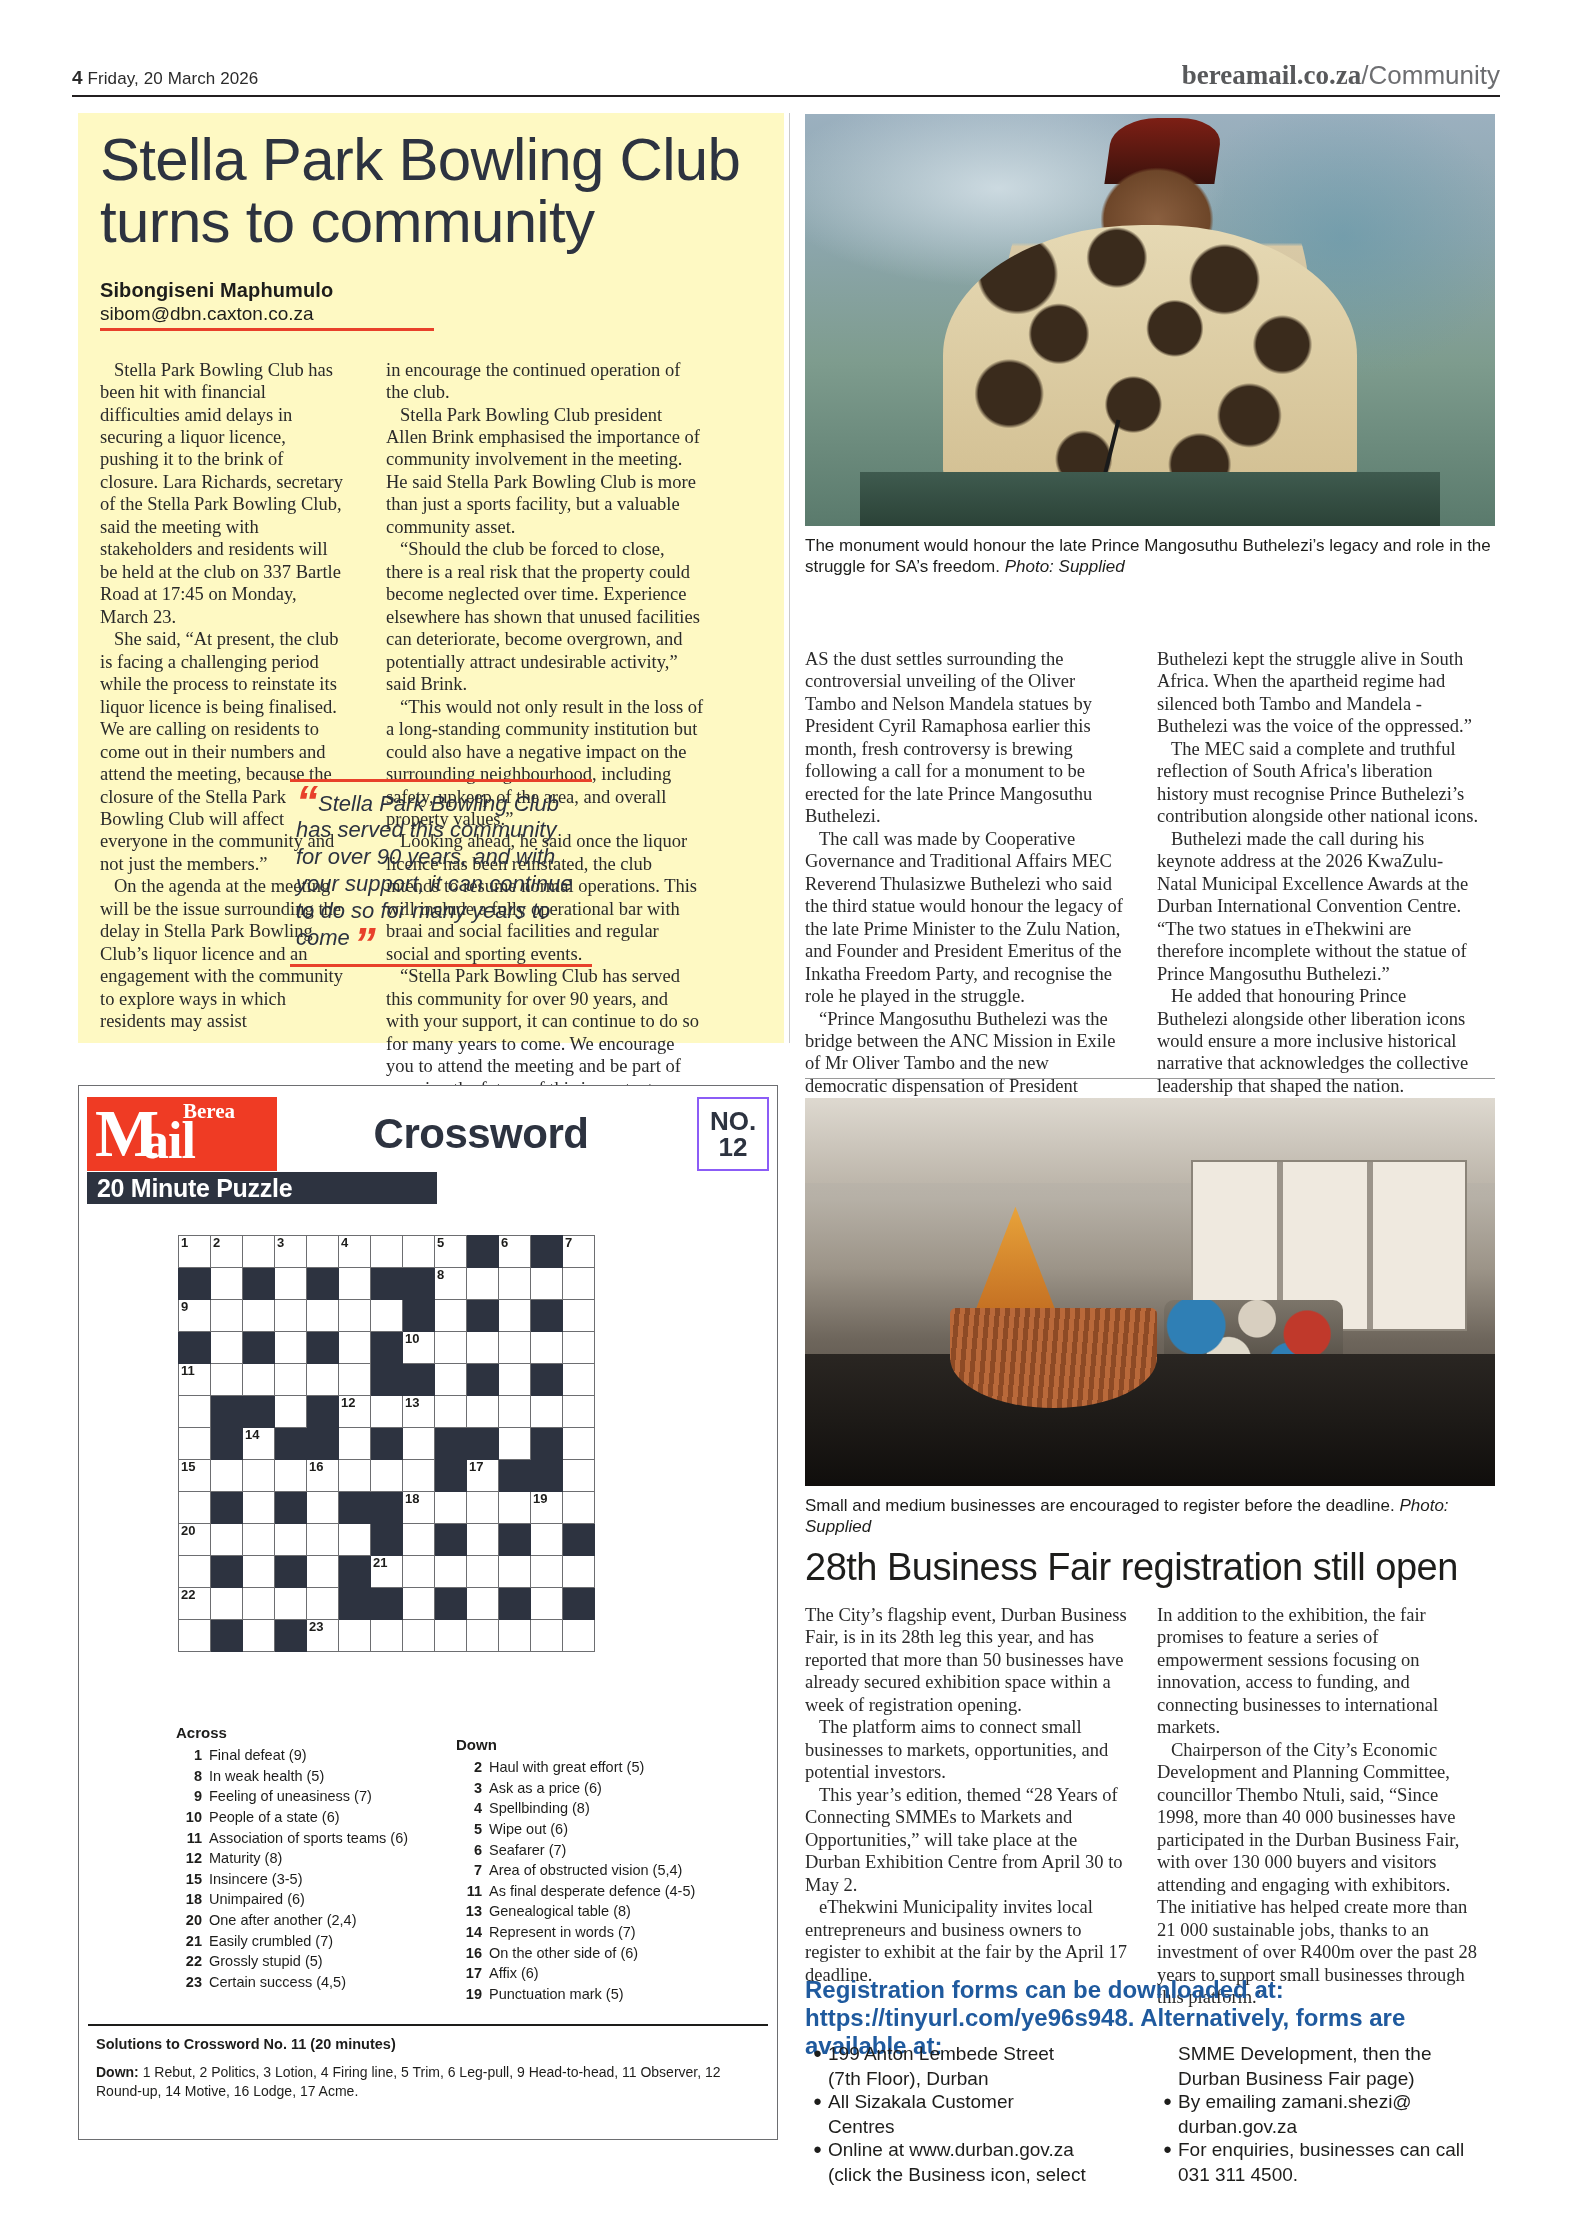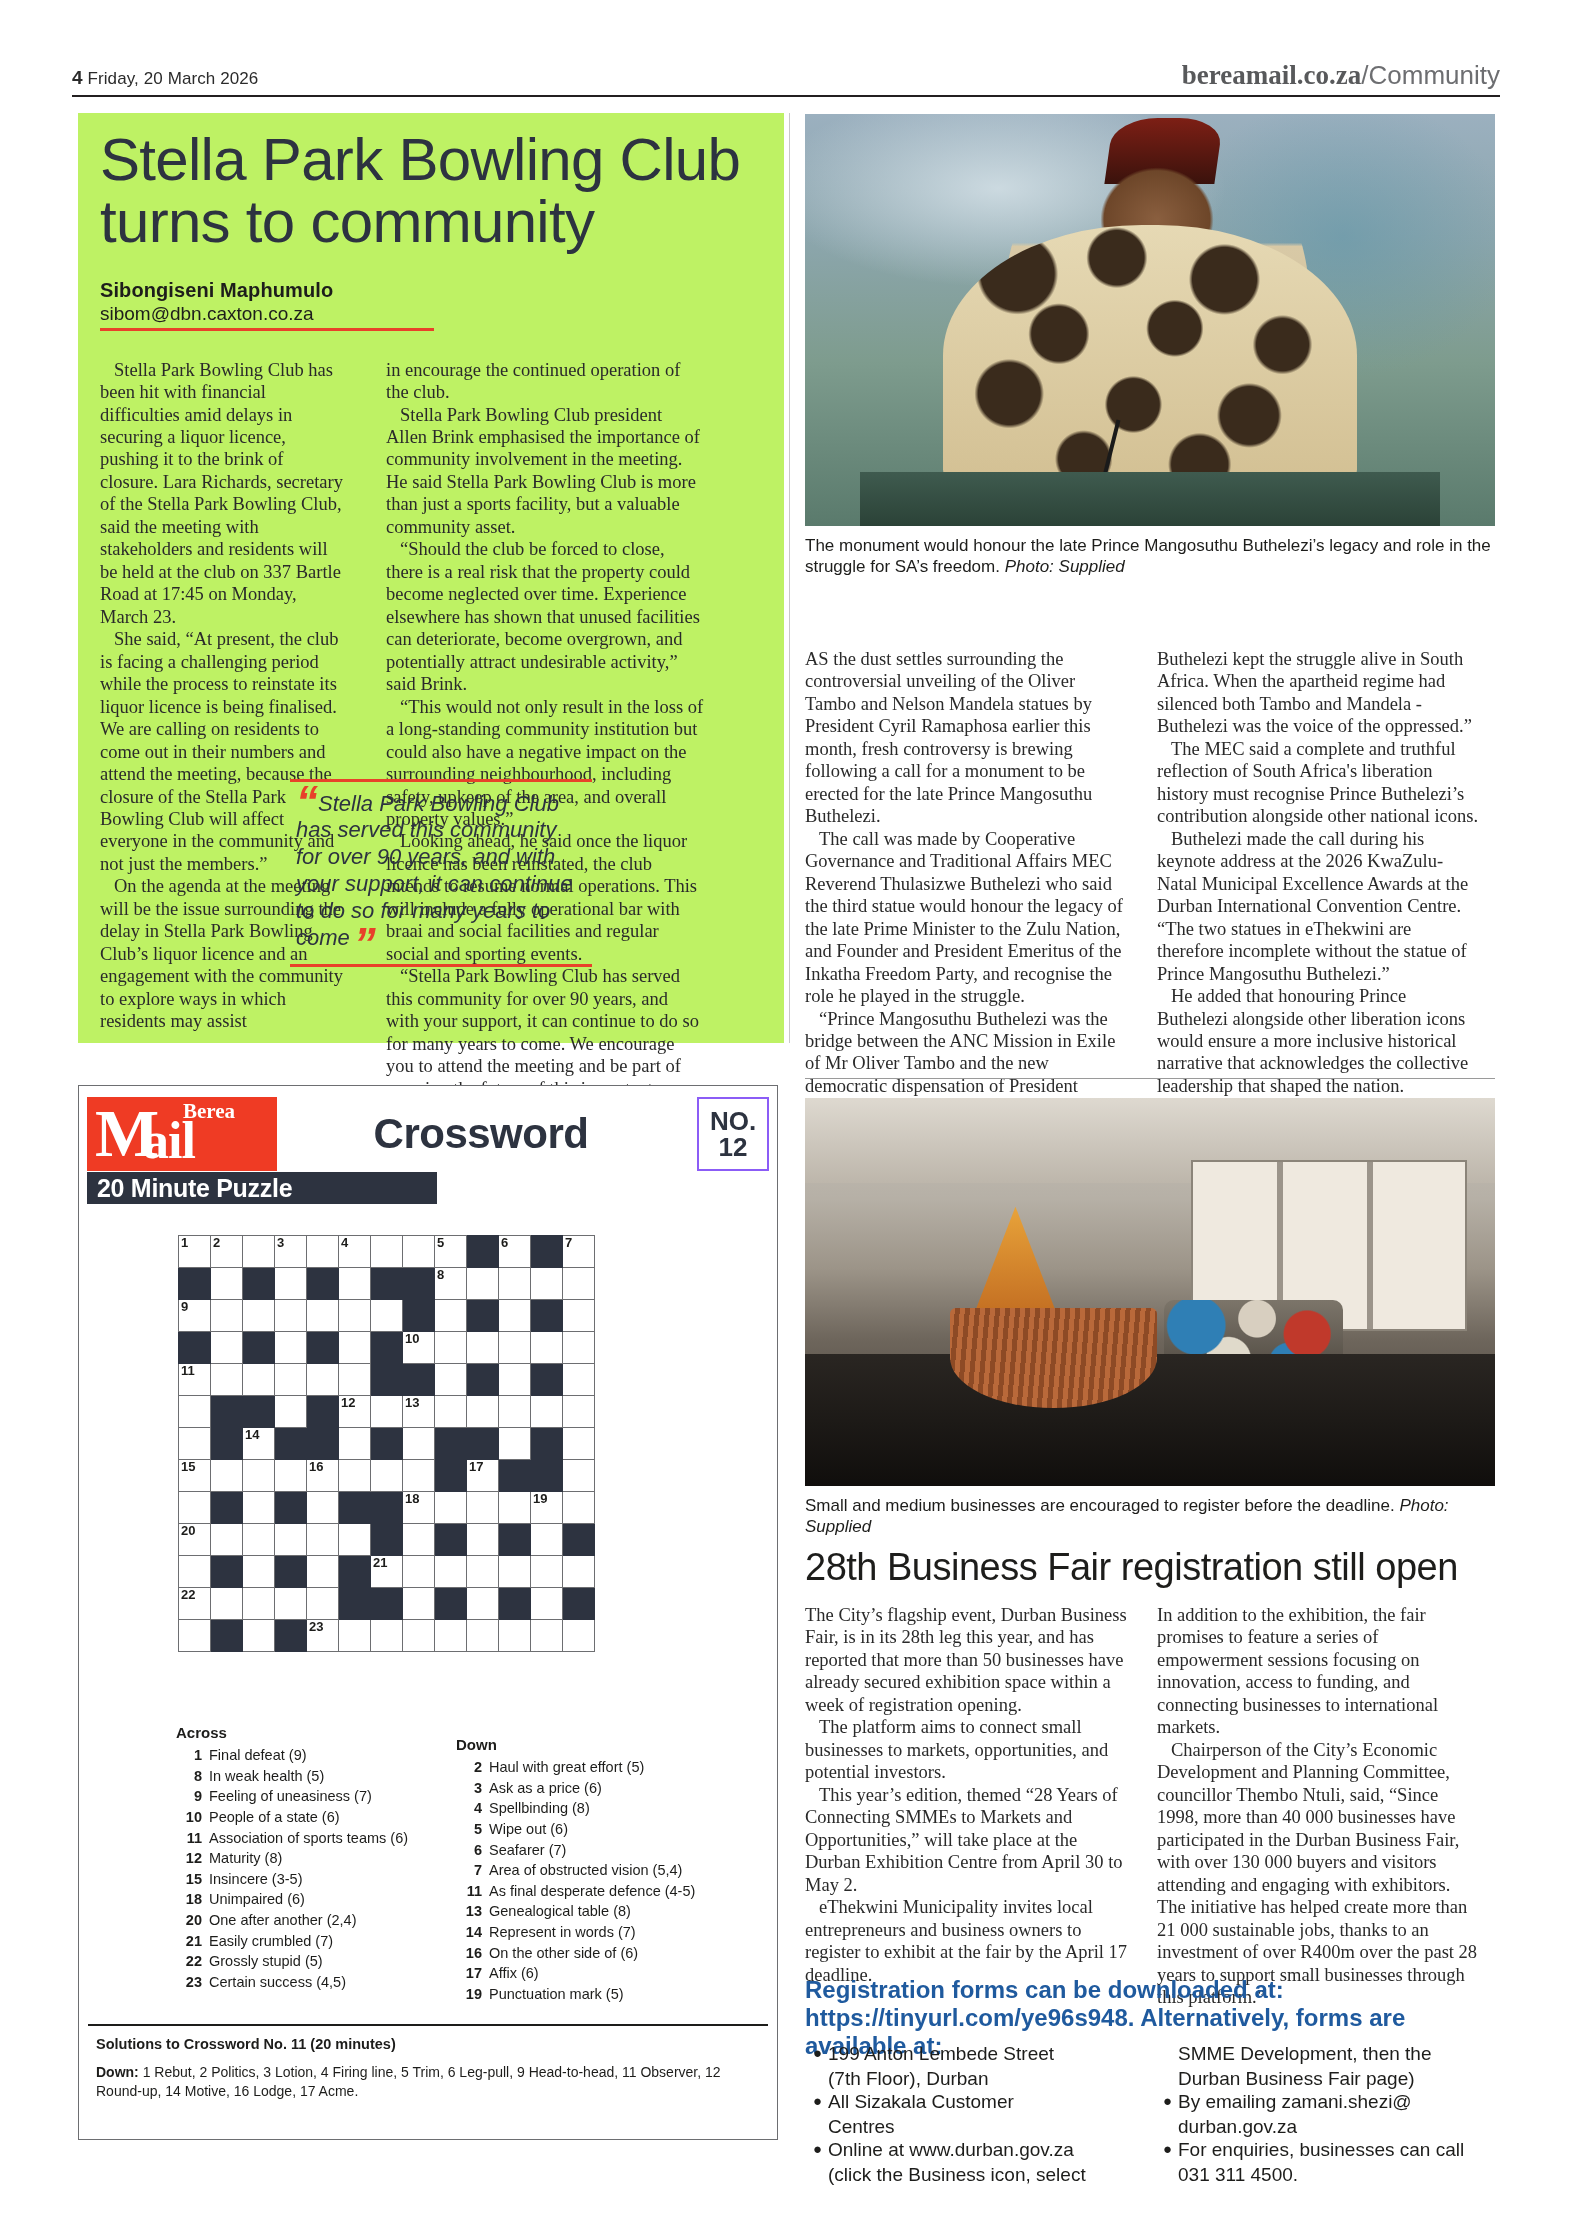--- a/index.html
+++ b/index.html
@@ -23,21 +23,21 @@
   .mast-right .dom {
     font-family: "Liberation Serif", serif; font-weight: 700; color: #58595b; font-size: 27px;
   }
   .mast-rule {
     position: absolute; left: 72px; top: 95px; width: 1428px; height: 2px; background: #231f20;
   }
 
   
   .lead-block {
     position: absolute; left: 78px; top: 113px; width: 706px; height: 930px;
-    background: #bef264; padding: 16px 18px 12px 18px;
+    background: #fef9c3; padding: 16px 18px 12px 18px;
   }
   .lead-head {
     font-size: 60px; line-height: 1.03; font-weight: 400; color: #2d3340;
     letter-spacing: -0.7px; padding-left: 4px;
   }
   .byline-wrap { margin-top: 26px; padding-left: 4px; width: 338px; }
   .byline-name { font-size: 20px; font-weight: 700; color: #1d1d1b; letter-spacing: .1px; }
   .byline-mail { font-size: 19px; color: #1d1d1b; margin-top: 1px; }
   .byline-rule { height: 3px; background: #e8412a; margin-top: 3px; width: 100%; }
 

